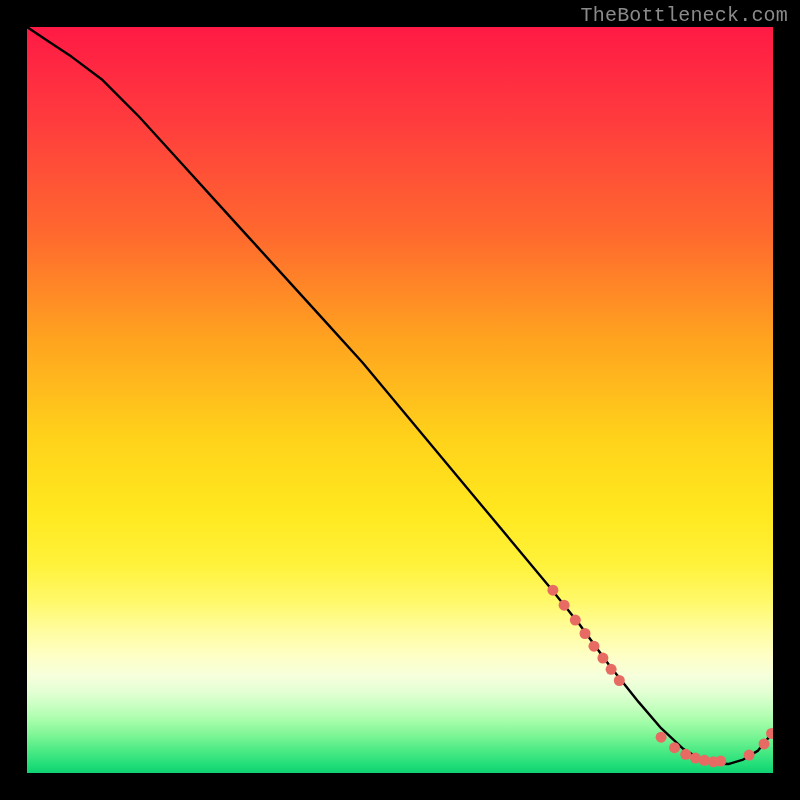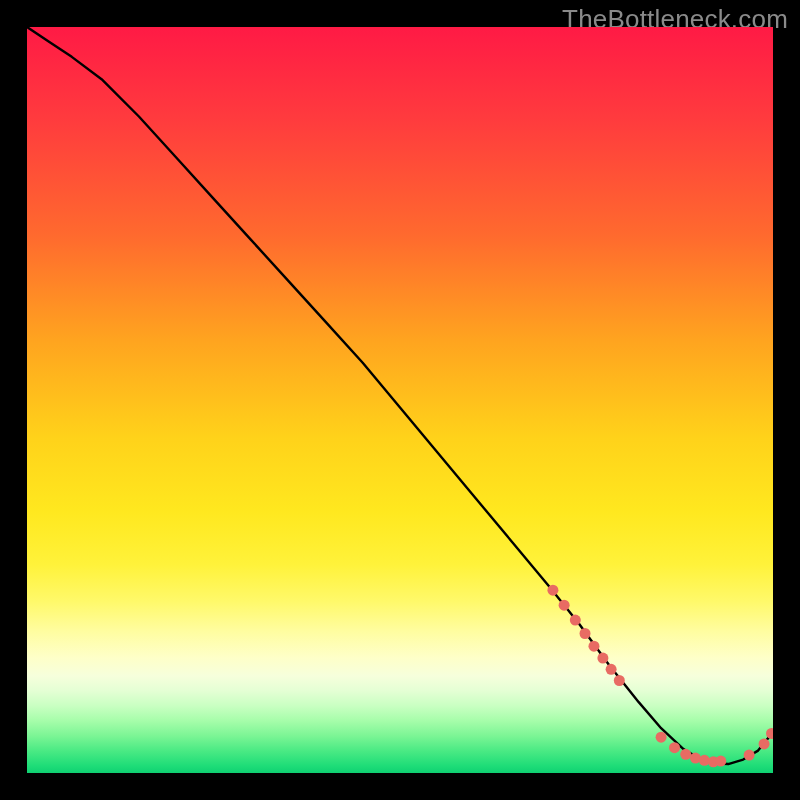--- a/index.html
+++ b/index.html
@@ -58,23 +58,24 @@
   }
   .dots {
     position: absolute;
     inset: 0;
   }
   .watermark {
     position: absolute;
     top: 4px;
     right: 12px;
     color: #8a8a8a;
-    font-size: 26px;
+    font-size: 20px;
     letter-spacing: 0.2px;
     font-weight: 400;
+    font-family: Liberation Mono, monospace;
   }
 </style>
 </head>
 <body>
 
 <div class="stage">
 
   <div class="watermark">TheBottleneck.com</div>
 
   <div class="plot">

